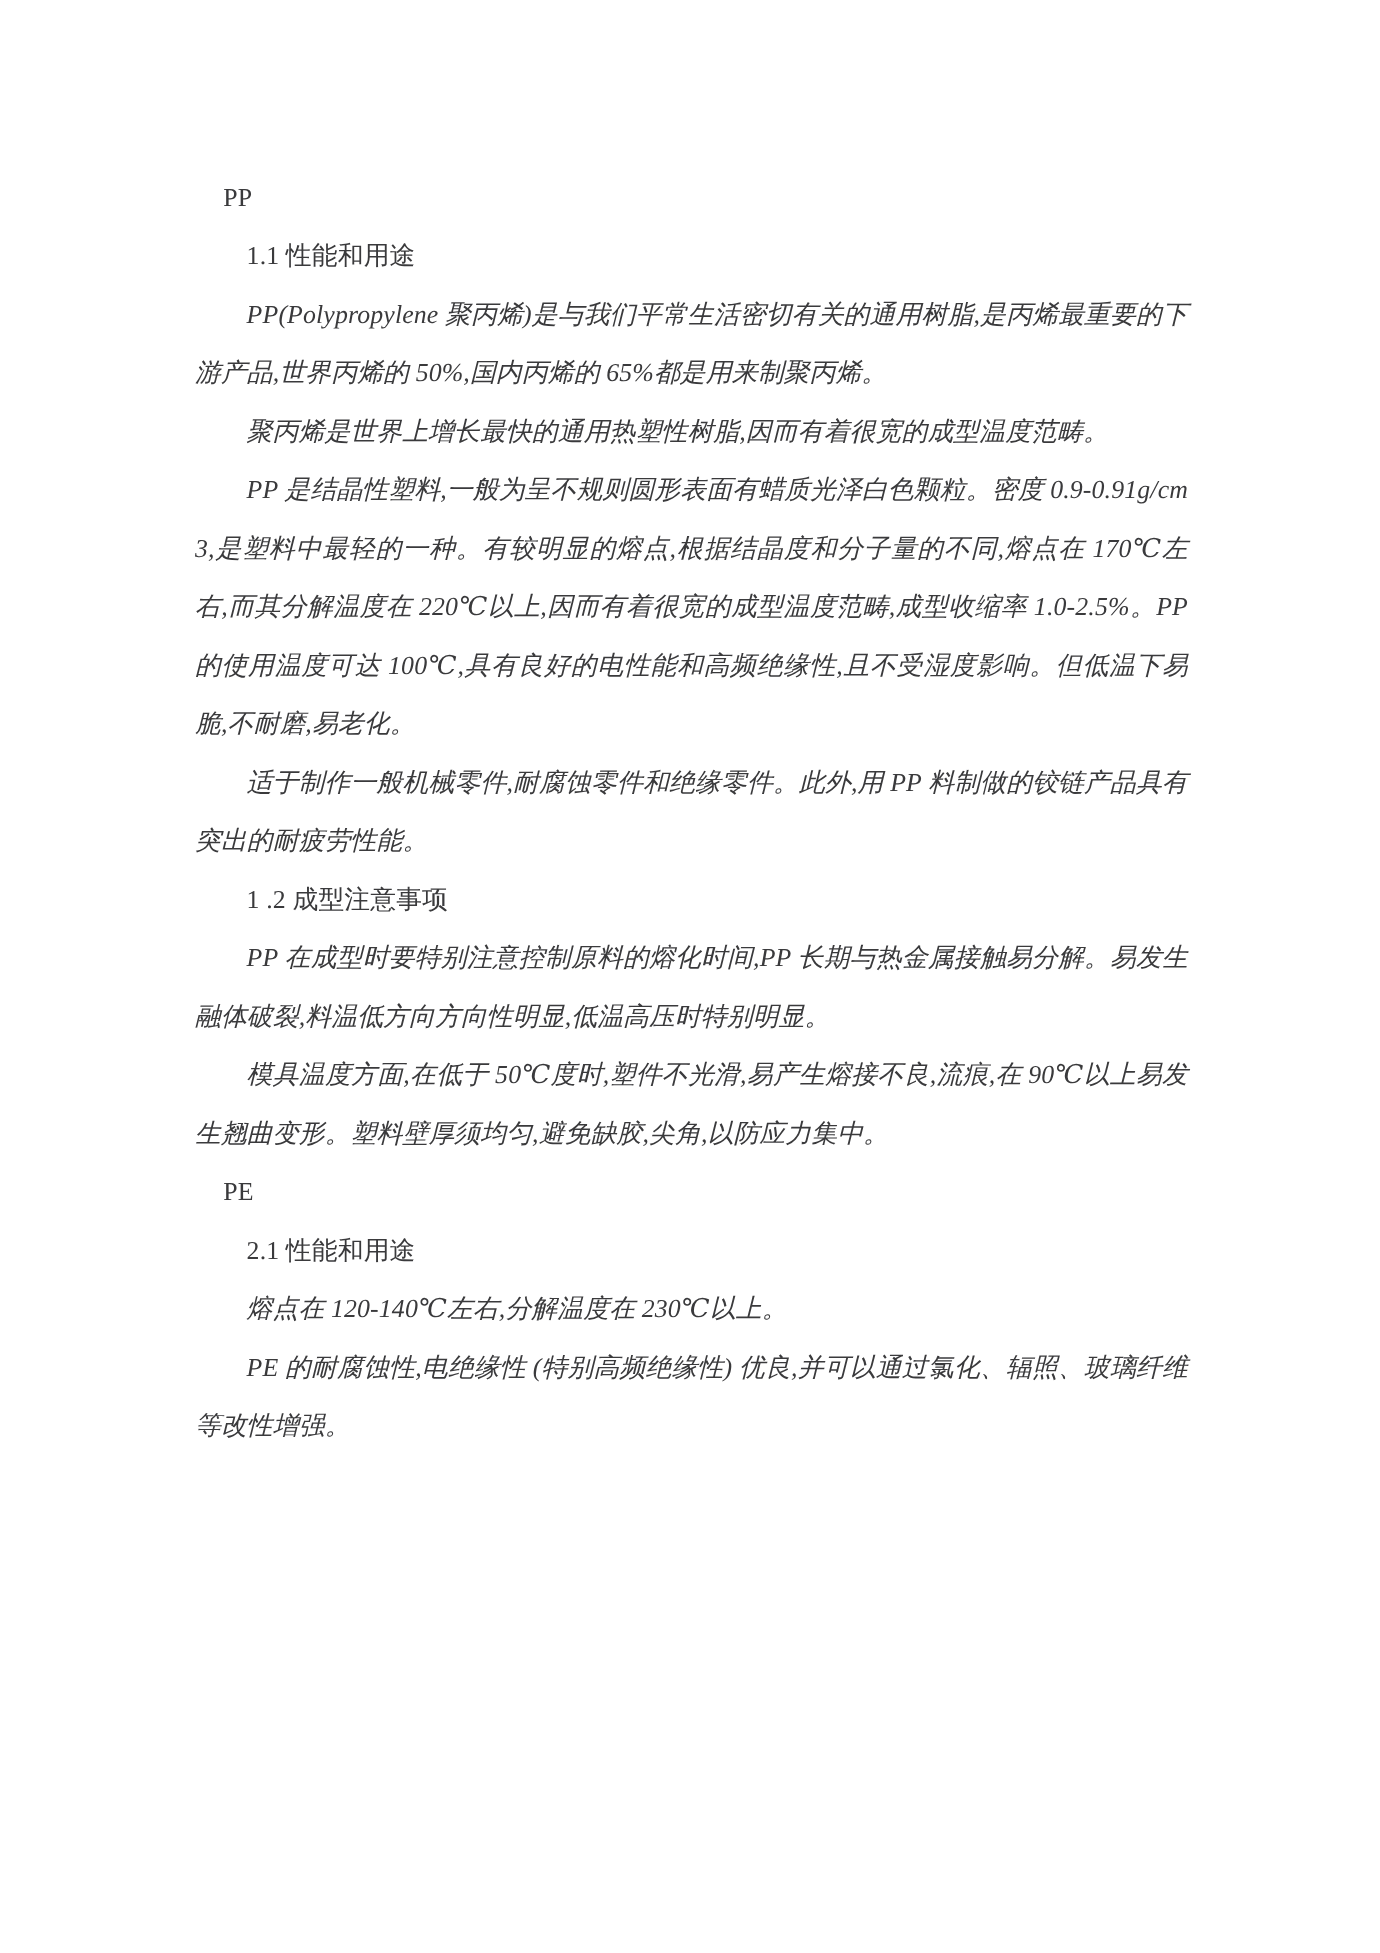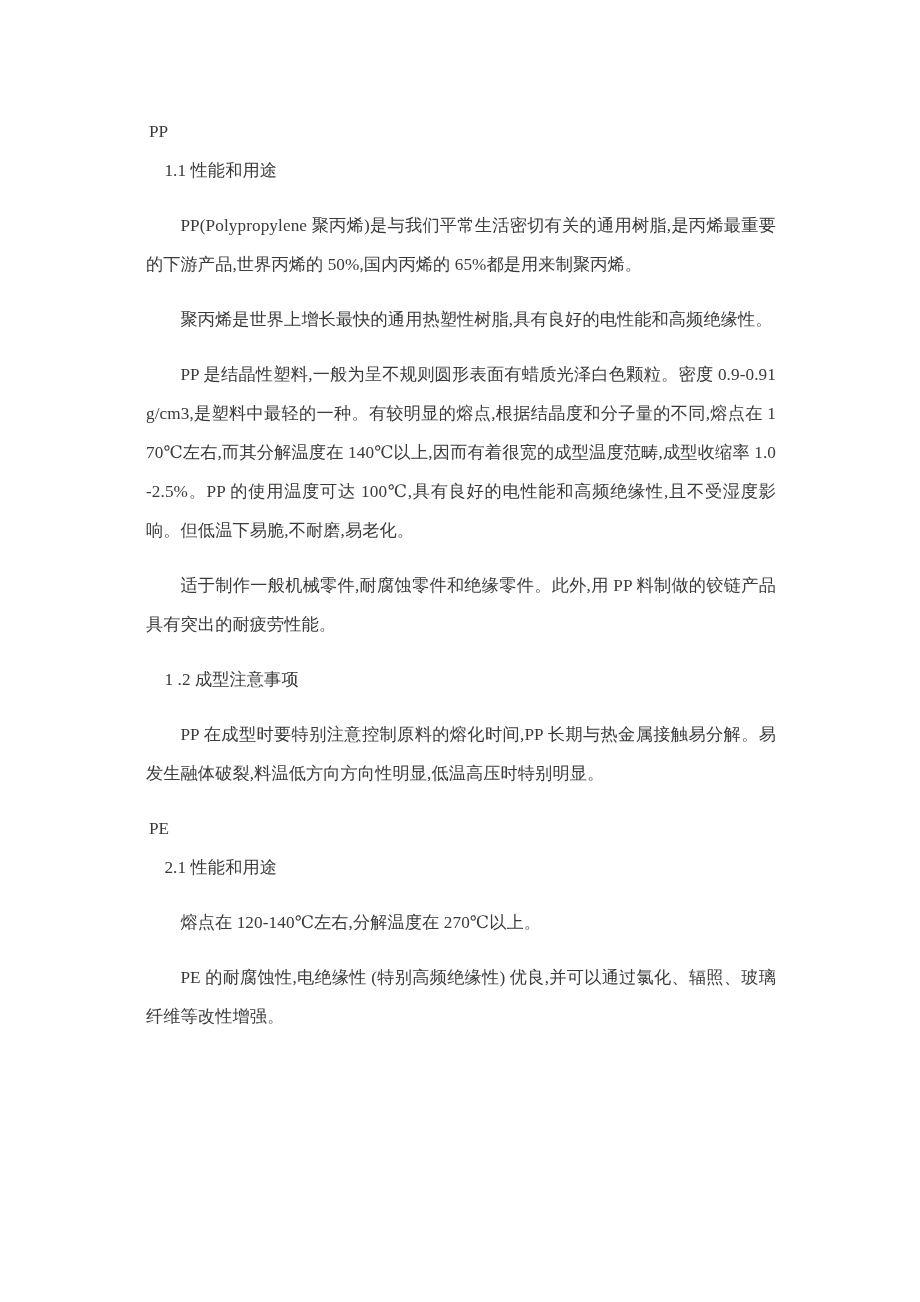--- a/index.html
+++ b/index.html
@@ -18,26 +18,27 @@
   }
   .doc-body {
     font-family: "Liberation Serif", "DejaVu Serif", serif;
     font-size: 17.2px;
     line-height: 39px;
     color: #3a3a3c;
     text-align: justify;
     text-justify: inter-ideograph;
   }
   p.para {
-    margin: 16px;
+    margin: 0;
     padding: 0;
     text-indent: 2em;
     white-space: pre-wrap;
     word-break: break-all;
     line-height: 39px;
+    font-style: italic;
   }
   p.heading {
     margin: 0;
     padding: 0;
     text-indent: 2em;
     line-height: 39px;
     font-family: Liberation Serif, serif;
   }
   p.label {
     margin: 0;
@@ -50,23 +51,24 @@
   }
 </style>
 </head>
 <body>
 
 <div class="page">
   <div class="doc-body" id="doc-body">
       <p class="label">PP</p>
       <p class="heading">1.1 性能和用途</p>
       <p class="para">PP(Polypropylene 聚丙烯)是与我们平常生活密切有关的通用树脂,是丙烯最重要的下游产品,世界丙烯的 50%,国内丙烯的 65%都是用来制聚丙烯。</p>
-      <p class="para">聚丙烯是世界上增长最快的通用热塑性树脂,具有良好的电性能和高频绝缘性。</p>
-      <p class="para">PP 是结晶性塑料,一般为呈不规则圆形表面有蜡质光泽白色颗粒。密度 0.9-0.91g/cm3,是塑料中最轻的一种。有较明显的熔点,根据结晶度和分子量的不同,熔点在 170℃左右,而其分解温度在 140℃以上,因而有着很宽的成型温度范畴,成型收缩率 1.0-2.5%。PP 的使用温度可达 100℃,具有良好的电性能和高频绝缘性,且不受湿度影响。但低温下易脆,不耐磨,易老化。</p>
+      <p class="para">聚丙烯是世界上增长最快的通用热塑性树脂,因而有着很宽的成型温度范畴。</p>
+      <p class="para">PP 是结晶性塑料,一般为呈不规则圆形表面有蜡质光泽白色颗粒。密度 0.9-0.91g/cm3,是塑料中最轻的一种。有较明显的熔点,根据结晶度和分子量的不同,熔点在 170℃左右,而其分解温度在 220℃以上,因而有着很宽的成型温度范畴,成型收缩率 1.0-2.5%。PP 的使用温度可达 100℃,具有良好的电性能和高频绝缘性,且不受湿度影响。但低温下易脆,不耐磨,易老化。</p>
       <p class="para">适于制作一般机械零件,耐腐蚀零件和绝缘零件。此外,用 PP 料制做的铰链产品具有突出的耐疲劳性能。</p>
       <p class="heading">1 .2 成型注意事项</p>
       <p class="para">PP 在成型时要特别注意控制原料的熔化时间,PP 长期与热金属接触易分解。易发生融体破裂,料温低方向方向性明显,低温高压时特别明显。</p>
+      <p class="para">模具温度方面,在低于 50℃度时,塑件不光滑,易产生熔接不良,流痕,在 90℃以上易发生翘曲变形。塑料壁厚须均匀,避免缺胶,尖角,以防应力集中。</p>
       <p class="label">PE</p>
       <p class="heading">2.1 性能和用途</p>
-      <p class="para">熔点在 120-140℃左右,分解温度在 270℃以上。</p>
+      <p class="para">熔点在 120-140℃左右,分解温度在 230℃以上。</p>
       <p class="para">PE 的耐腐蚀性,电绝缘性 (特别高频绝缘性) 优良,并可以通过氯化、辐照、玻璃纤维等改性增强。</p>
     </div>
 </div>
 
 </body></html>

